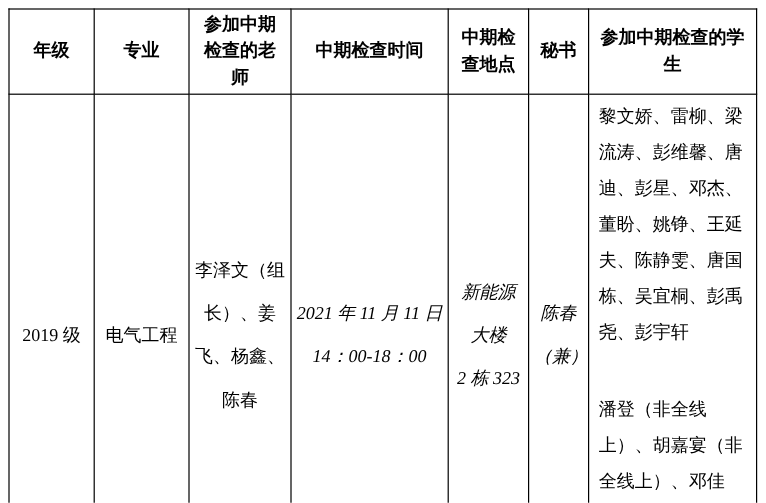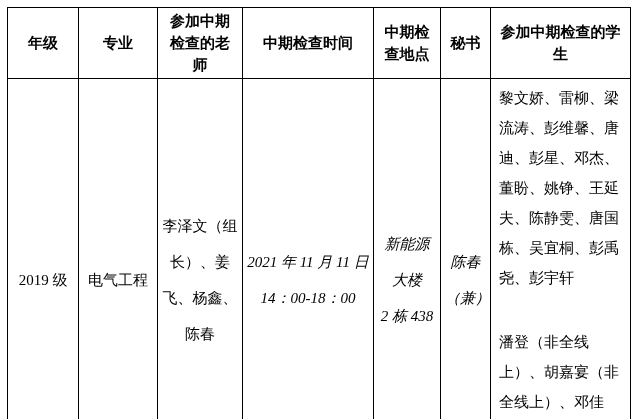--- a/index.html
+++ b/index.html
@@ -80,21 +80,21 @@
         <td class="bcell">2019 级</td>
         <td class="bcell">电气工程</td>
         <td class="bcell">李泽文（组长）、姜飞、杨鑫、陈春</td>
         <td class="bcell">
           <span class="stack-line">2021 年 11 月 11 日</span>
           <span class="stack-line">14：00-18：00</span>
         </td>
         <td class="bcell">
           <span class="stack-line">新能源</span>
           <span class="stack-line">大楼</span>
-          <span class="stack-line">2 栋 438</span>
+          <span class="stack-line">2 栋 323</span>
         </td>
         <td class="bcell">
           <span class="stack-line">陈春</span>
           <span class="stack-line">（兼）</span>
         </td>
         <td class="students-cell">
           <div class="students-main">黎文娇、雷柳、梁流涛、彭维馨、唐迪、彭星、邓杰、董盼、姚铮、王延夫、陈静雯、唐国栋、吴宜桐、彭禹尧、彭宇轩</div>
           <div class="students-nonfull">潘登（非全线上）、胡嘉宴（非全线上）、邓佳（非全线上）、张栋威（非全线上）</div>
         </td>
       </tr>

